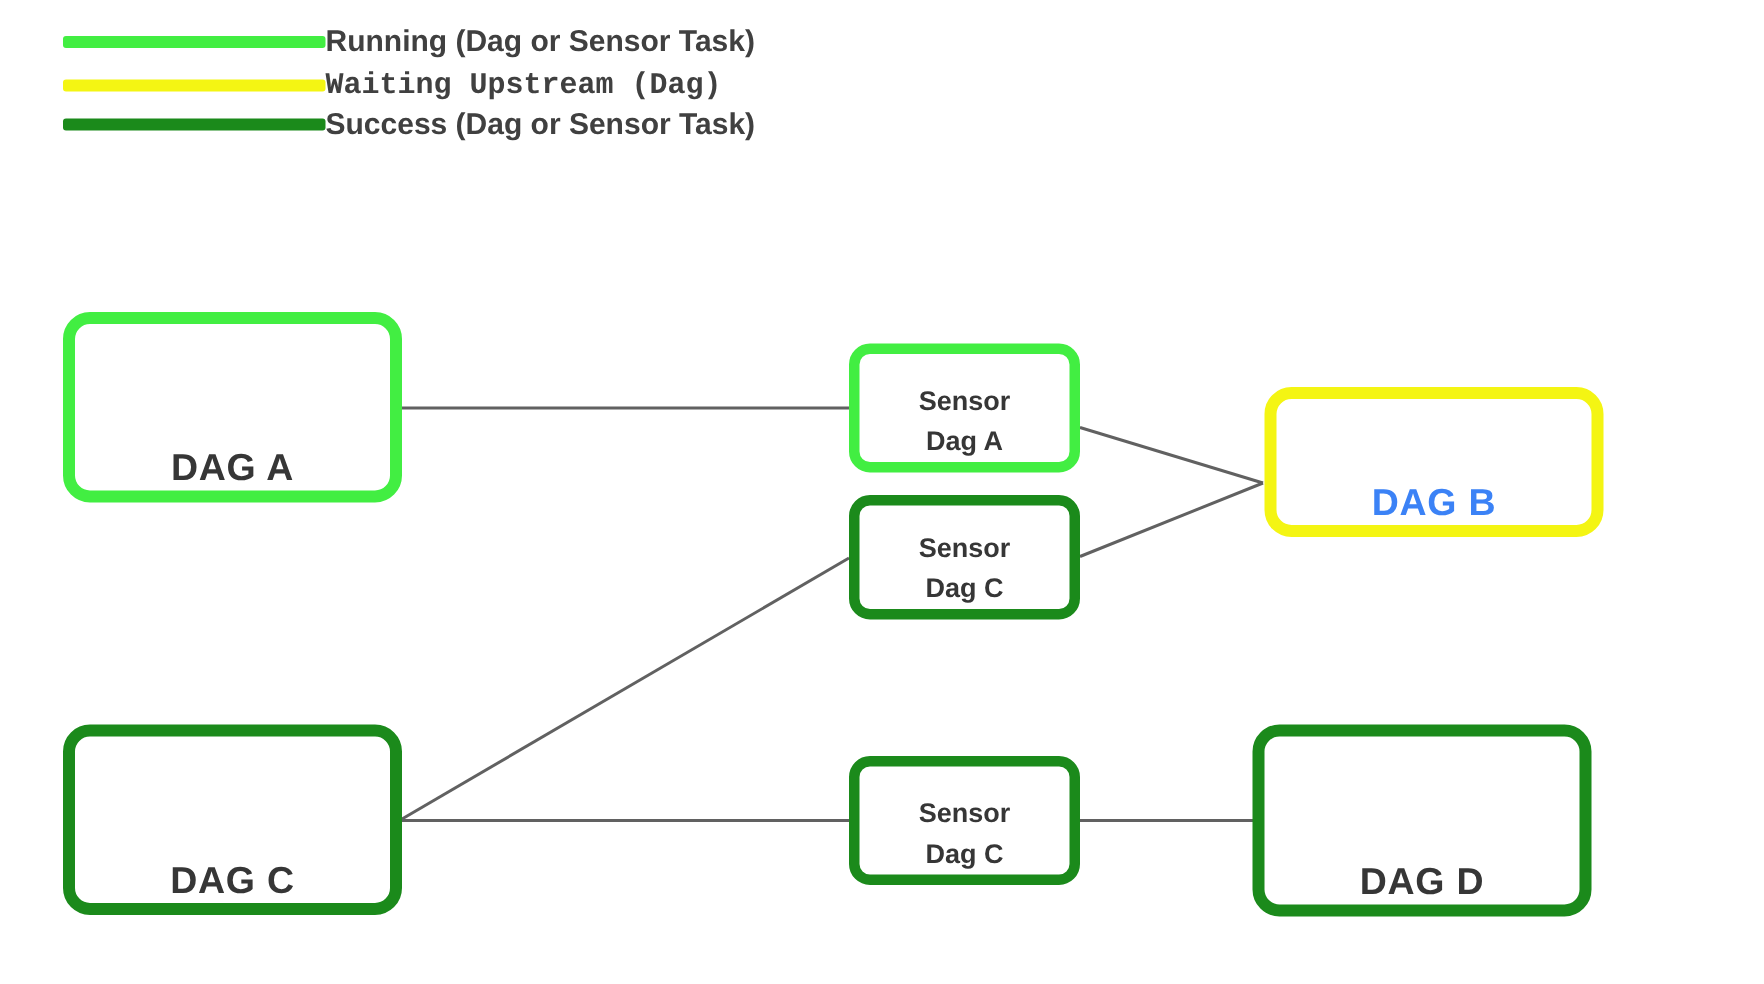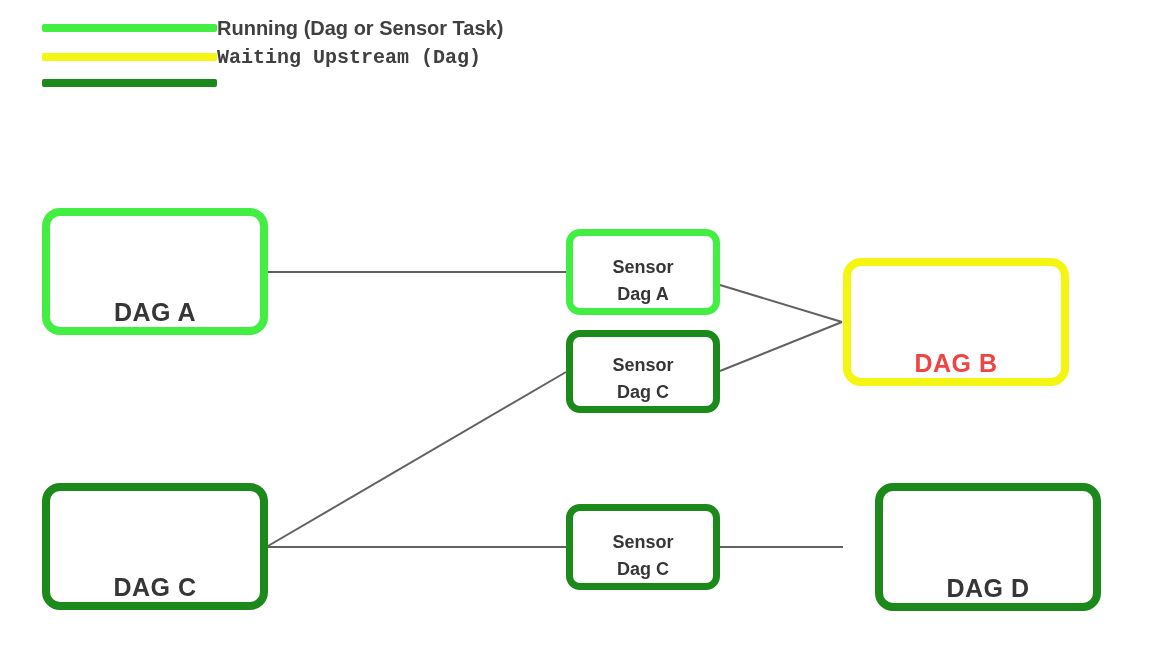--- a/index.html
+++ b/index.html
@@ -82,20 +82,21 @@
     <div class="legend-row" style="top:16px;">
       <div class="legend-swatch" style="background-color: rgb(66, 238, 66);"></div>
       <div class="legend-label" style="color: rgb(64, 64, 64);">Running (Dag or Sensor Task)</div>
     </div>
     <div class="legend-row" style="top:45px;font-family:Liberation Mono, monospace;">
       <div class="legend-swatch" style="background-color: rgb(244, 245, 19);"></div>
       <div class="legend-label" style="color: rgb(64, 64, 64);">Waiting Upstream (Dag)</div>
     </div>
     <div class="legend-row" style="top:71px;">
       <div class="legend-swatch" style="background-color: rgb(27, 138, 27);"></div>
+      <div class="legend-label" style="color: rgb(64, 64, 64);">Success (Dag or Sensor Task)</div>
     </div>
   </div>
 
   <svg class="edges" width="1176" height="656" viewBox="0 0 1176 656">
     <line x1="268" y1="272" x2="566" y2="272" style="stroke: rgb(97, 97, 97);"></line>
     <line x1="720" y1="285" x2="842" y2="322" style="stroke: rgb(97, 97, 97);"></line>
     <line x1="720" y1="371" x2="842" y2="322" style="stroke: rgb(97, 97, 97);"></line>
     <line x1="268" y1="546" x2="566" y2="372" style="stroke: rgb(97, 97, 97);"></line>
     <line x1="268" y1="547" x2="566" y2="547" style="stroke: rgb(97, 97, 97);"></line>
     <line x1="720" y1="547" x2="843" y2="547" style="stroke: rgb(97, 97, 97);"></line>
@@ -108,30 +109,30 @@
   <div class="node sensor" style="left: 566px; top: 229px; width: 154px; height: 86px; border-color: rgb(66, 238, 66); color: rgb(54, 54, 54);">
     <span>Sensor</span>
     <span>Dag A</span>
   </div>
 
   <div class="node sensor" style="left: 566px; top: 330px; width: 154px; height: 83px; border-color: rgb(27, 138, 27); color: rgb(54, 54, 54);">
     <span>Sensor</span>
     <span>Dag C</span>
   </div>
 
-  <div class="node dag" style="left: 843px; top: 258px; width: 226px; height: 128px; border-color: rgb(244, 245, 19); color: #ef4444;">
+  <div class="node dag" style="left: 843px; top: 258px; width: 226px; height: 100px; border-color: rgb(244, 245, 19); color: #3b82f6;">
     <span>DAG B</span>
   </div>
 
   <div class="node dag" style="left: 42px; top: 483px; width: 226px; height: 127px; border-color: rgb(27, 138, 27); color: rgb(54, 54, 54);">
     <span>DAG C</span>
   </div>
 
   <div class="node sensor" style="left: 566px; top: 504px; width: 154px; height: 86px; border-color: rgb(27, 138, 27); color: rgb(54, 54, 54);">
     <span>Sensor</span>
     <span>Dag C</span>
   </div>
 
-  <div class="node dag" style="left: 875px; top: 483px; width: 226px; height: 128px; border-color: rgb(27, 138, 27); color: rgb(54, 54, 54);">
+  <div class="node dag" style="left: 835px; top: 483px; width: 226px; height: 128px; border-color: rgb(27, 138, 27); color: rgb(54, 54, 54);">
     <span>DAG D</span>
   </div>
 
 </div>
 
 </body></html>

